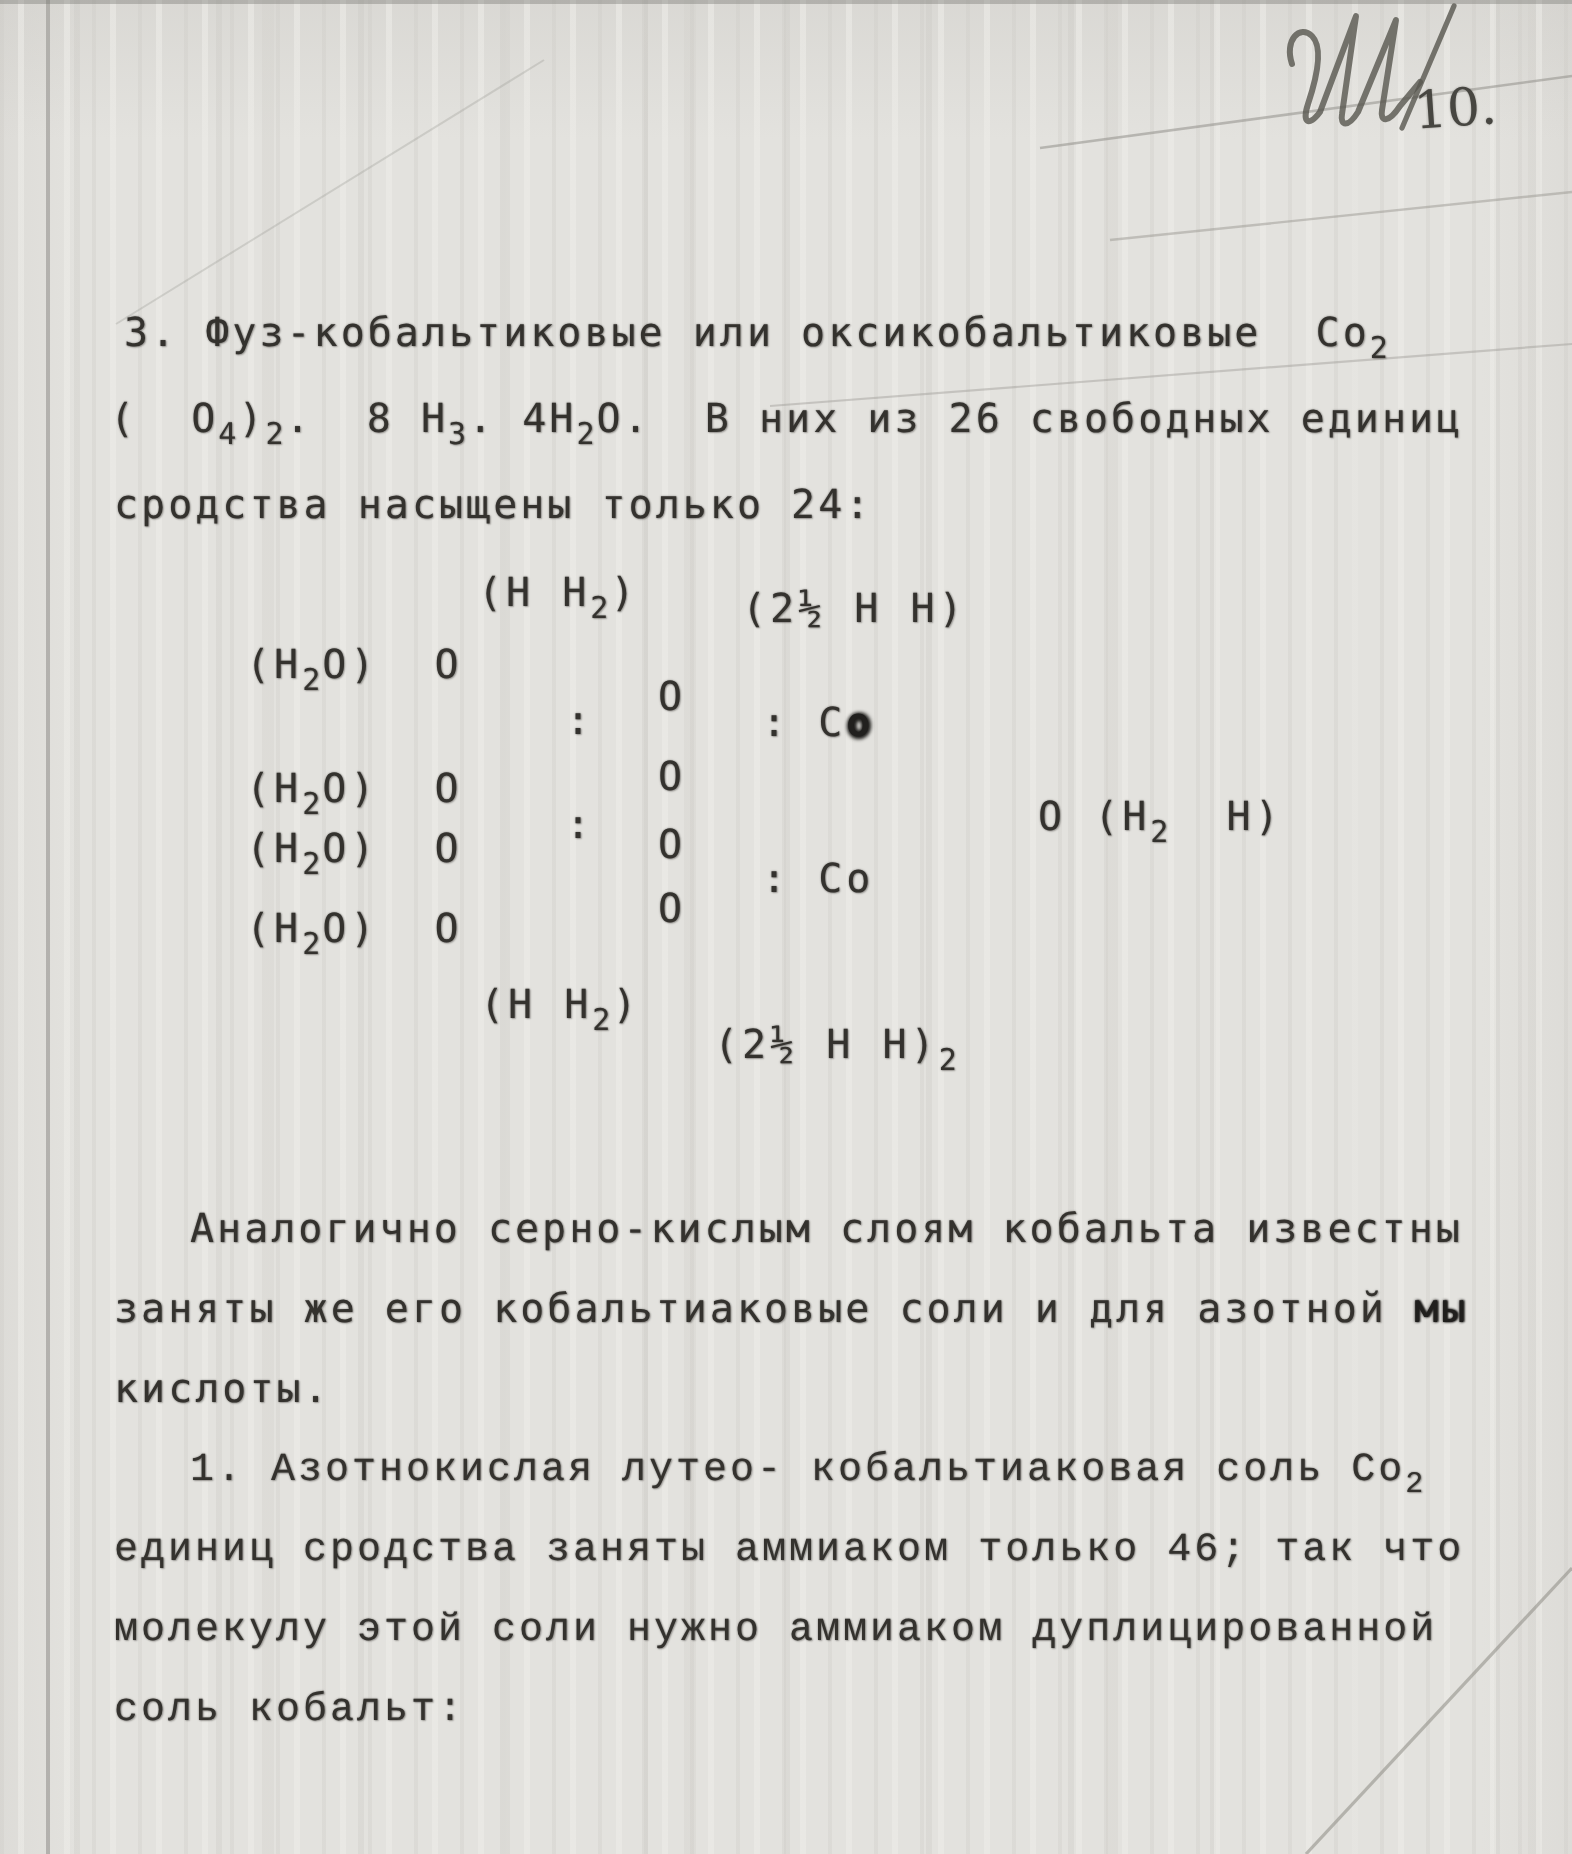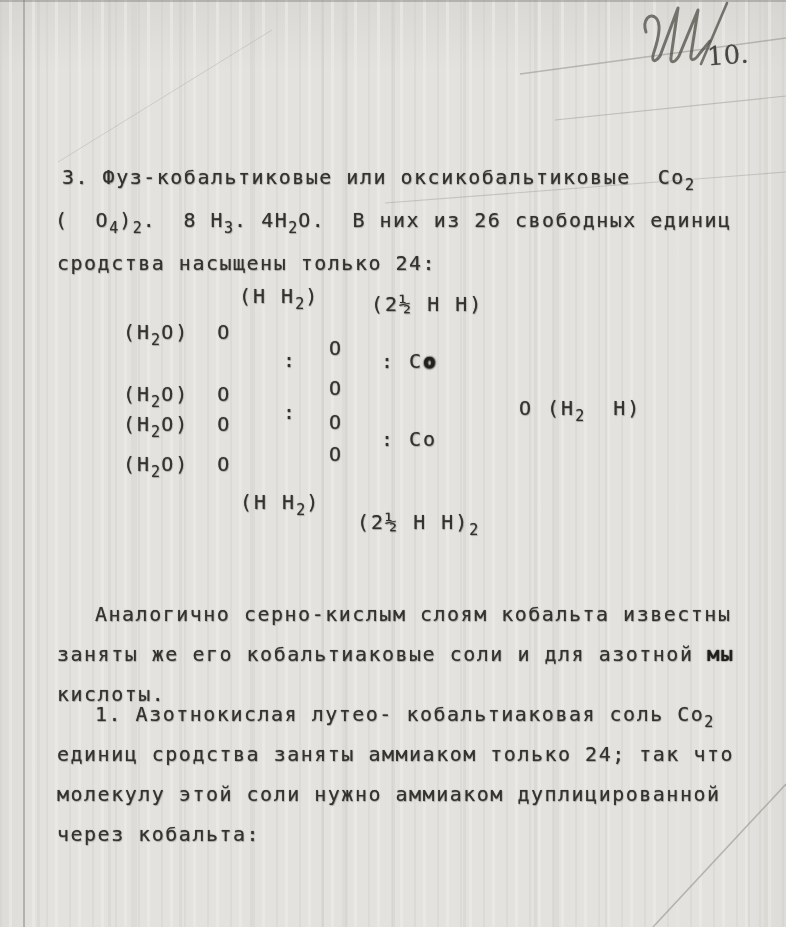--- a/index.html
+++ b/index.html
@@ -17,23 +17,23 @@
              background:rgba(148,146,142,0.55);}
   .creases{position:absolute;left:0;top:0;z-index:1;pointer-events:none;}
   .handwriting{position:absolute;left:600px;top:0;z-index:3;}
   .pageno{position:absolute;left:707px;top:42px;z-index:3;
           font-family:"DejaVu Serif","Liberation Serif",serif;
           font-size:26px;line-height:1;color:#474641;transform:rotate(-4deg);
           text-shadow:0 0 1px rgba(70,69,64,.5);}
   .para{position:absolute;left:55px;width:710px;z-index:2;filter:blur(0.25px);}
   .line{white-space:pre;font-size:20px;letter-spacing:1.5px;color:#34322e;
         text-shadow:0 0 1px rgba(52,50,46,.6),0.6px 0.6px 0.8px rgba(52,50,46,.3);}
-  .p-oxy{top:156px;} .p-oxy .line{line-height:43px;height:43px;}
+  .p-oxy{top:145px;} .p-oxy .line{line-height:43px;height:43px;}
   .p-analog{top:594px;} .p-analog .line{line-height:40px;height:40px;}
-  .p-nitrate{top:694px;} .p-nitrate .line{line-height:40px;height:40px;}
+  .p-nitrate{top:716px;font-family:Liberation Mono, monospace;} .p-nitrate .line{line-height:40px;height:40px;}
   .ind2{padding-left:2px;} .ind8{padding-left:7px;} .ind40{padding-left:40px;}
   sub{font-size:15px;vertical-align:-6px;letter-spacing:1px;}
   .ovr{font-weight:normal;color:#201f1d;
        text-shadow:0 0 1.5px #201f1d,0.8px 0 1px #201f1d;}
   .blot{font-weight:bold;color:#21201e;
         text-shadow:0 0 2px #21201e,1px 0 2px #21201e,0 1px 2px #21201e;}
   .diagram{position:absolute;left:0;top:0;width:714px;height:927px;z-index:2;
            filter:blur(0.25px);pointer-events:none;}
   .dg{position:absolute;white-space:pre;font-size:20px;letter-spacing:2px;
       line-height:24px;color:#34322e;
@@ -104,18 +104,18 @@
   </div>
 
   <div class="para p-analog">
     <div class="line ind40">Аналогично серно-кислым слоям кобальта известны</div>
     <div class="line ind2"><span>заняты же его кобальтиаковые соли и для азотной </span><span class="ovr">мы</span></div>
     <div class="line ind2">кислоты.</div>
   </div>
 
   <div class="para p-nitrate">
     <div class="line ind40"><span>1. Азотнокислая лутео- кобальтиаковая соль Со</span><sub>2</sub></div>
-    <div class="line ind2">единиц сродства заняты аммиаком только 24; так что</div>
+    <div class="line ind2">единиц сродства заняты аммиаком только 46; так что</div>
     <div class="line ind2">молекулу этой соли нужно аммиаком дуплицированной</div>
-    <div class="line ind2">через кобальта:</div>
+    <div class="line ind2">соль кобальт:</div>
   </div>
 
 </div>
 
 </body></html>

